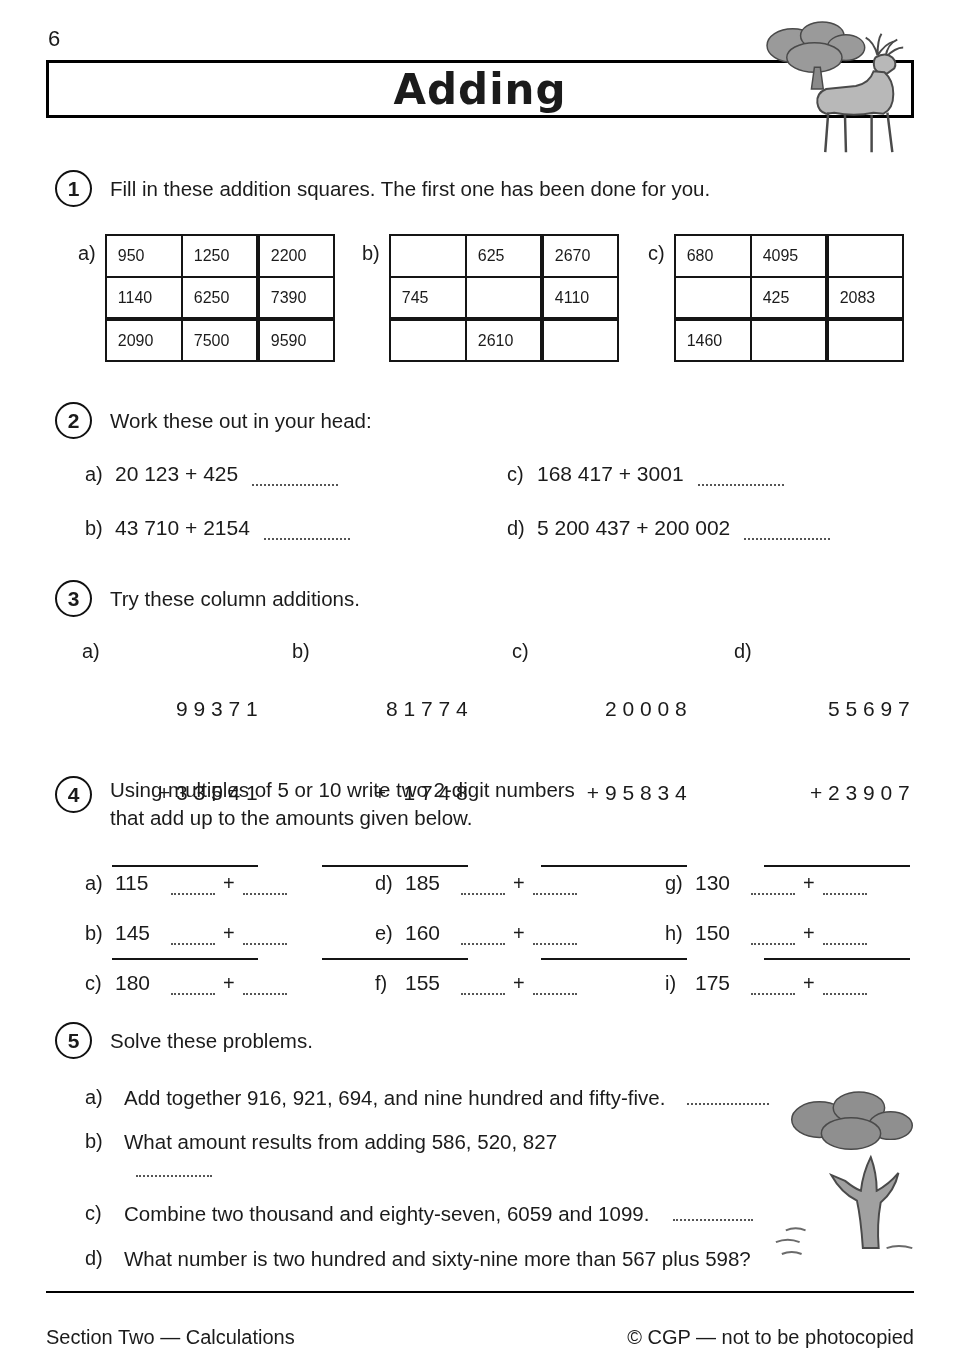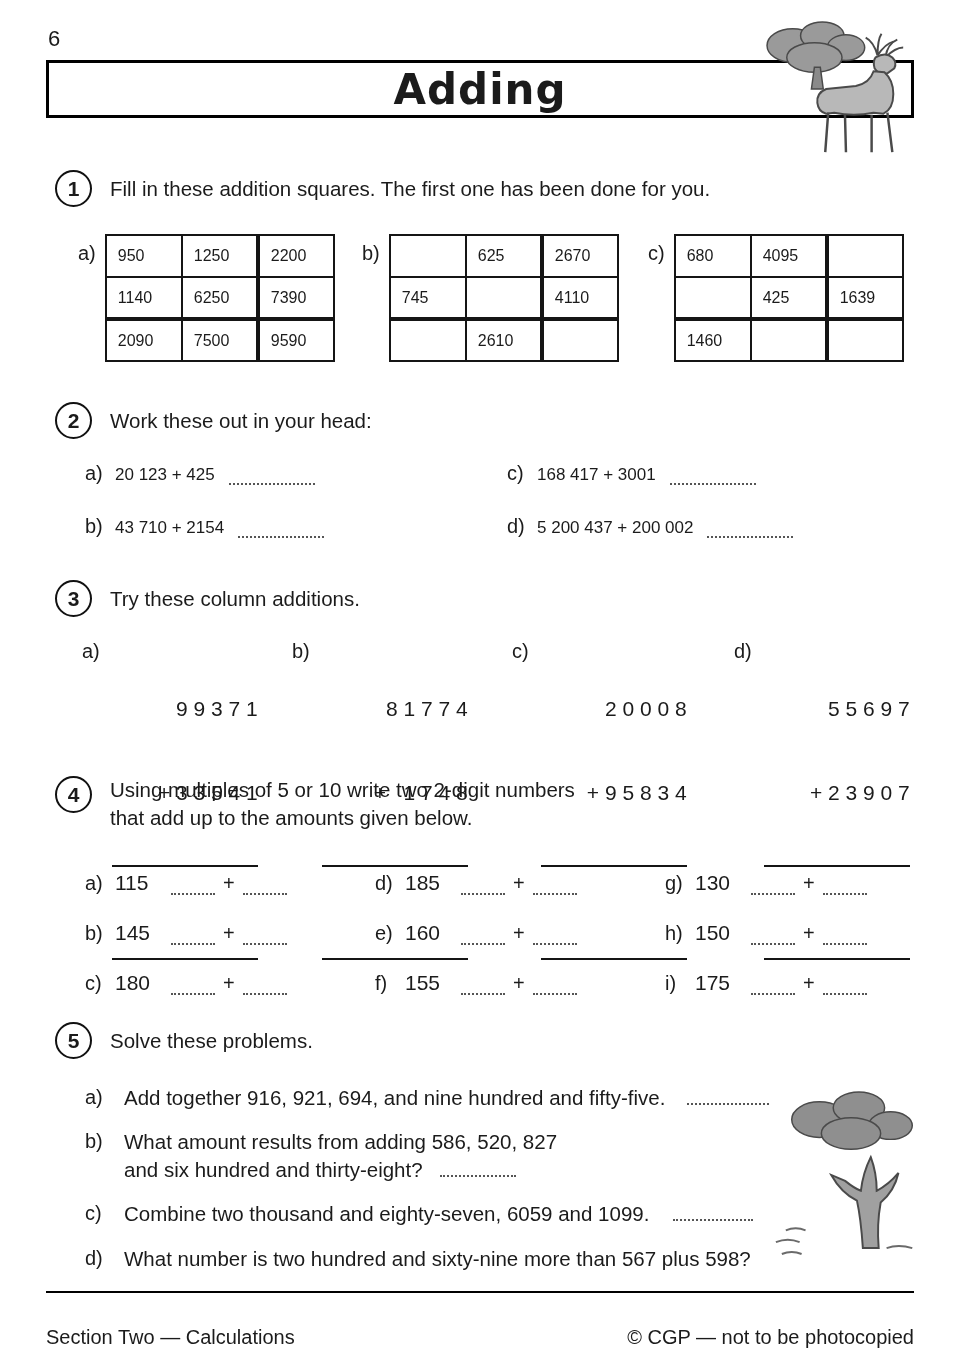--- a/index.html
+++ b/index.html
@@ -28,21 +28,21 @@
   table.add-square { border-collapse:collapse; }
   table.add-square td { width:76px; height:42px; border:2px solid #151515; font-size:16px; padding-left:11px; background:#fff; }
   table.add-square td.sum-col { border-left:4px solid #151515;margin-top:32px; }
   table.add-square tr.sum-row td { border-top:4px solid #151515; }
 
   .dots { display:inline-block; border-bottom:2px dotted #555; height:15px; }
 
   .q2-items { display:grid; grid-template-columns:422px 1fr; row-gap:30px; }
   .q2-item { display:flex; align-items:flex-end; }
   .q2-item .sub-label { width:30px; }
-  .q2-item .expr { font-size:17px; }
+  .q2-item .expr { font-size:21px; }
   .q2-item .dots { width:86px; margin-left:14px; }
 
   .col-problem { display:flex; align-items:flex-start; gap:12px; }
   .col-add { font-family:Liberation Sans, sans-serif; font-size:21px; line-height:1.32;
              white-space:pre; text-align:right; width:146px; }
   .line { border-top:2px solid #151515; height:0; }
   .sum-line { margin-top:3px; }
   .ans-line { margin-top:36px; }
 
   .q4-prompt { font-size:20.5px; line-height:1.38; }
@@ -149,21 +149,21 @@
     <table class="add-square">
         <tbody>
       <tr>
         <td>680</td>
         <td>4095</td>
         <td class="sum-col"></td>
       </tr>
       <tr>
         <td></td>
         <td>425</td>
-        <td class="sum-col">1639</td>
+        <td class="sum-col">2083</td>
       </tr>
       <tr class="sum-row">
         <td>1460</td>
         <td></td>
         <td class="sum-col"></td>
       </tr>
     </tbody>
       </table>
   </div>
 
@@ -322,21 +322,20 @@
       <div>
         <span>Add together 916, 921, 694, and nine hundred and fifty-five.</span>
         <span class="dots" style="width:82px; margin-left:16px;"></span>
       </div>
     </div>
     <div class="q5-item">
       <span class="sub-label">b)</span>
       <div>
         <div>What amount results from adding 586, 520, 827</div>
         <div>
-          <span>and six hundred and thirty-eight?</span>
           <span class="dots" style="width:76px; margin-left:12px;"></span>
         </div>
       </div>
     </div>
     <div class="q5-item">
       <span class="sub-label">c)</span>
       <div>
         <span>Combine two thousand and eighty-seven, 6059 and 1099.</span>
         <span class="dots" style="width:80px; margin-left:18px;"></span>
       </div>

